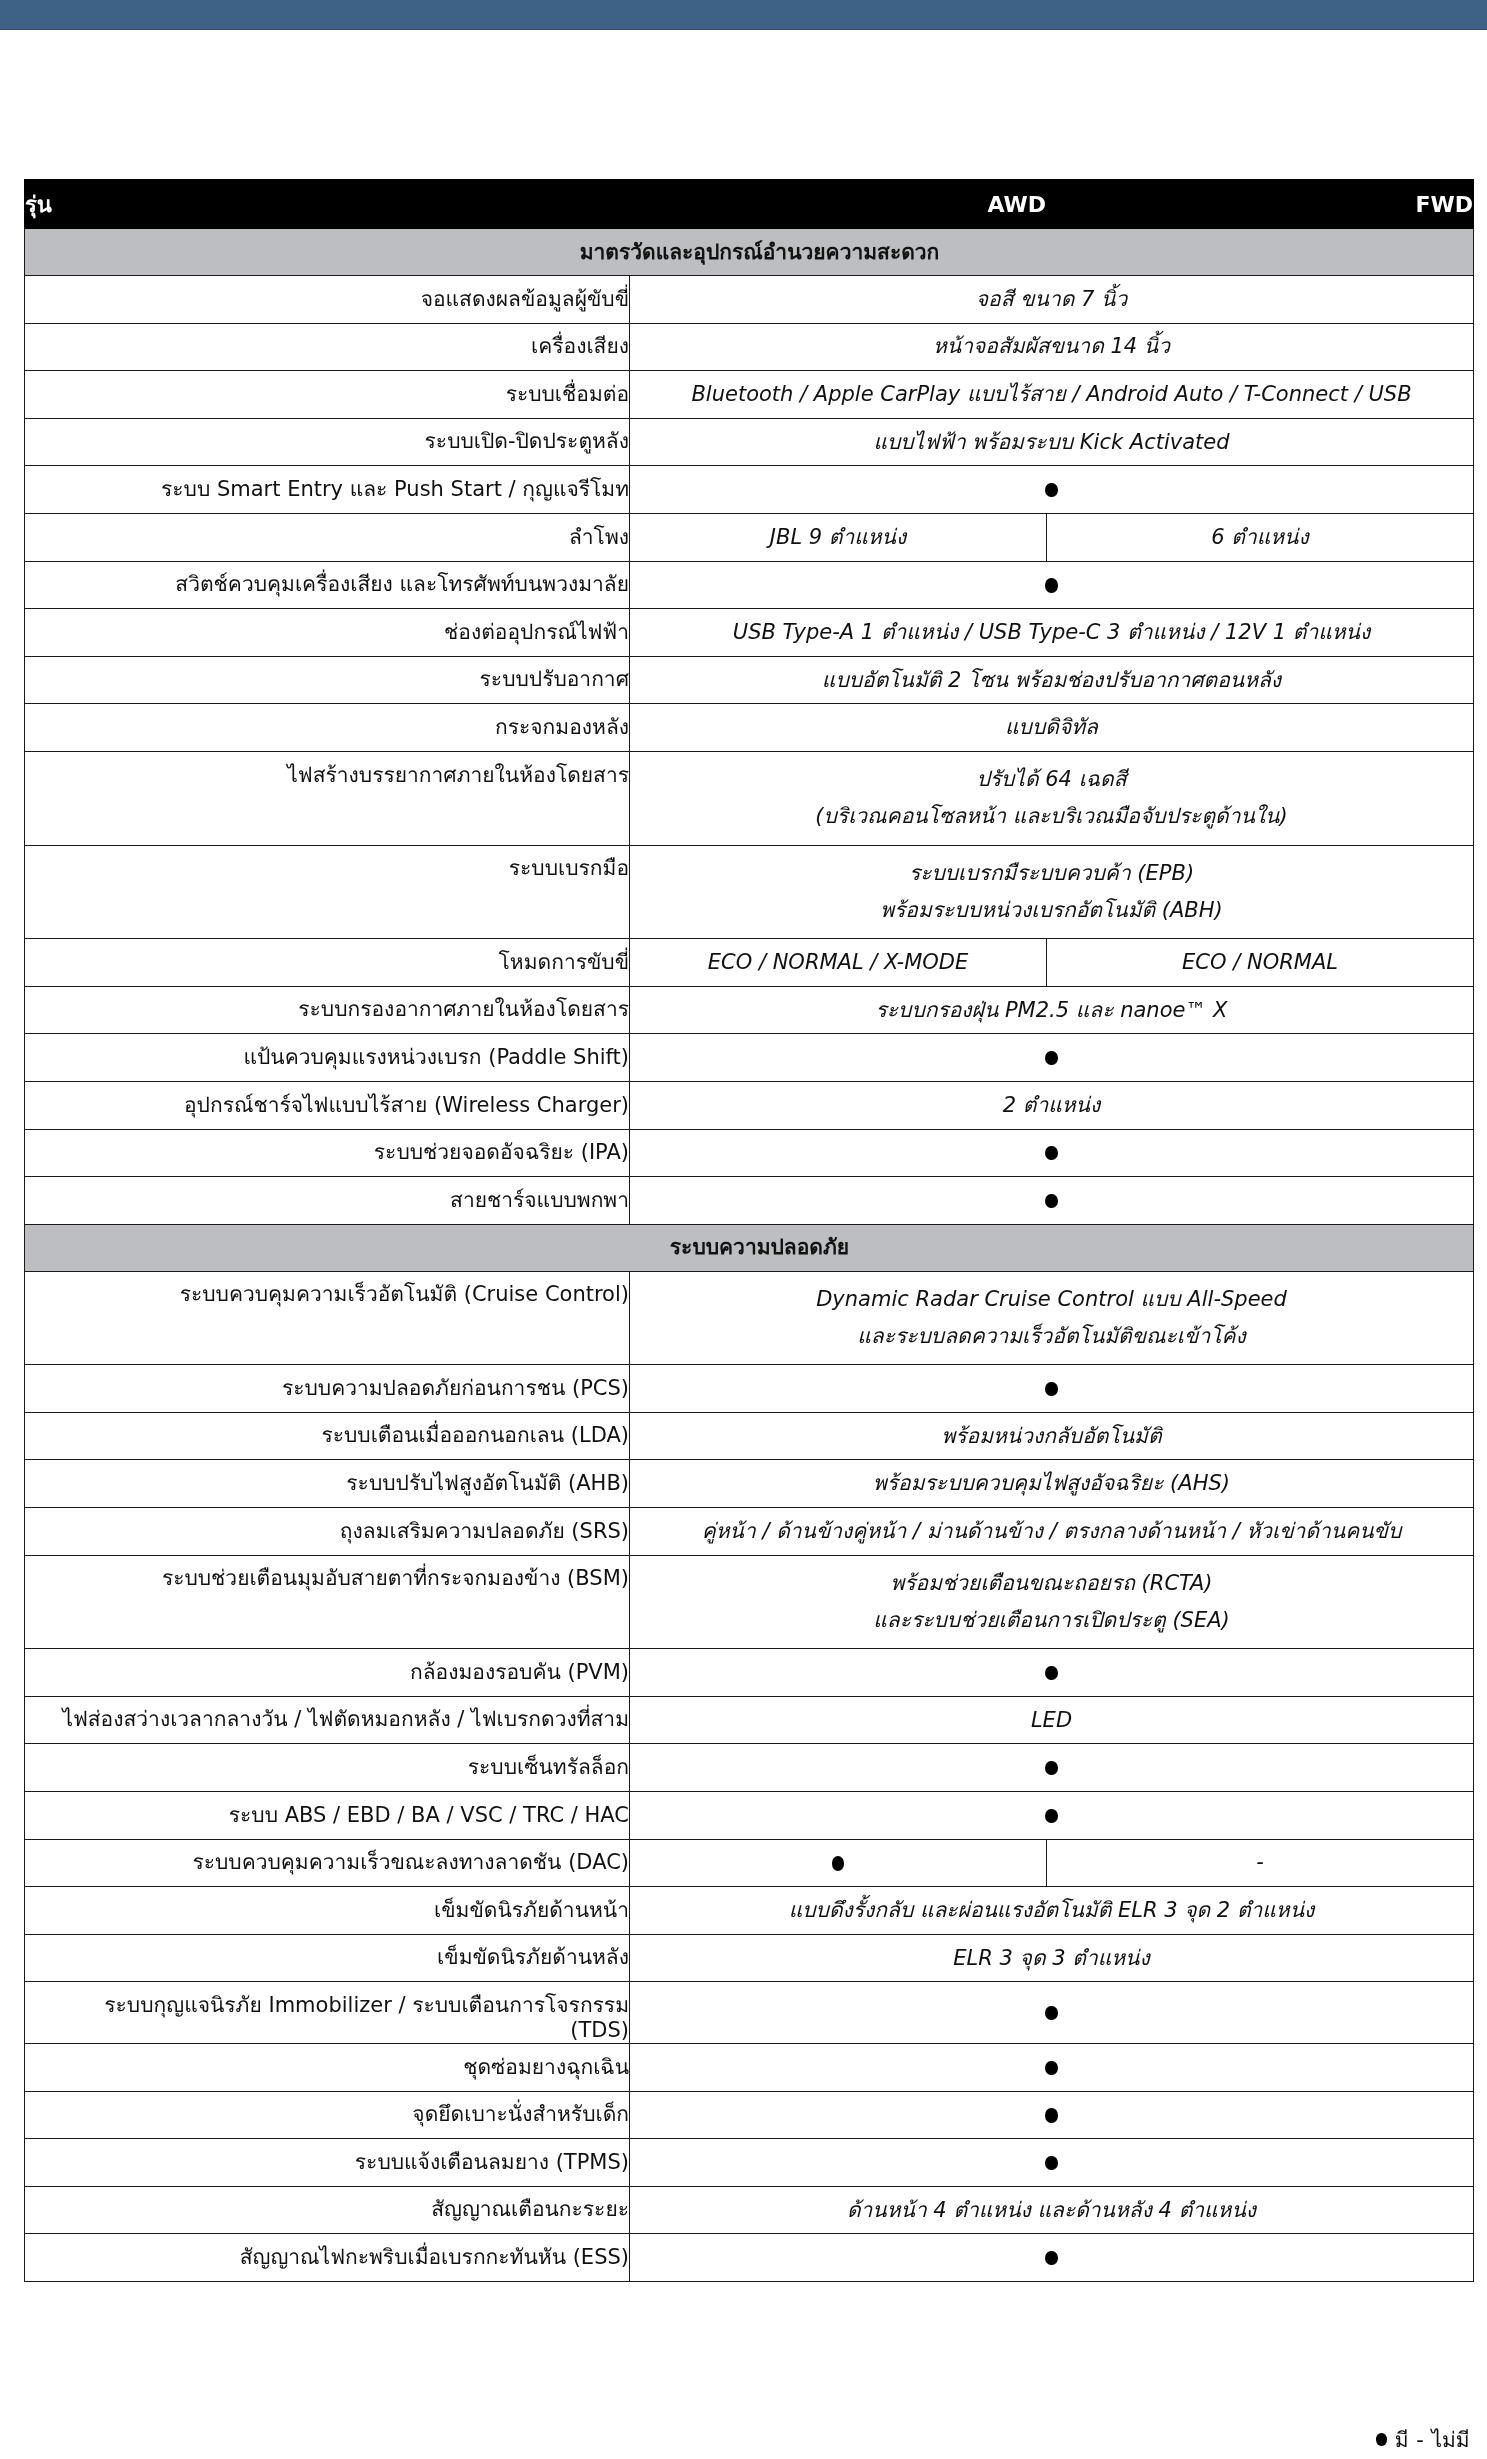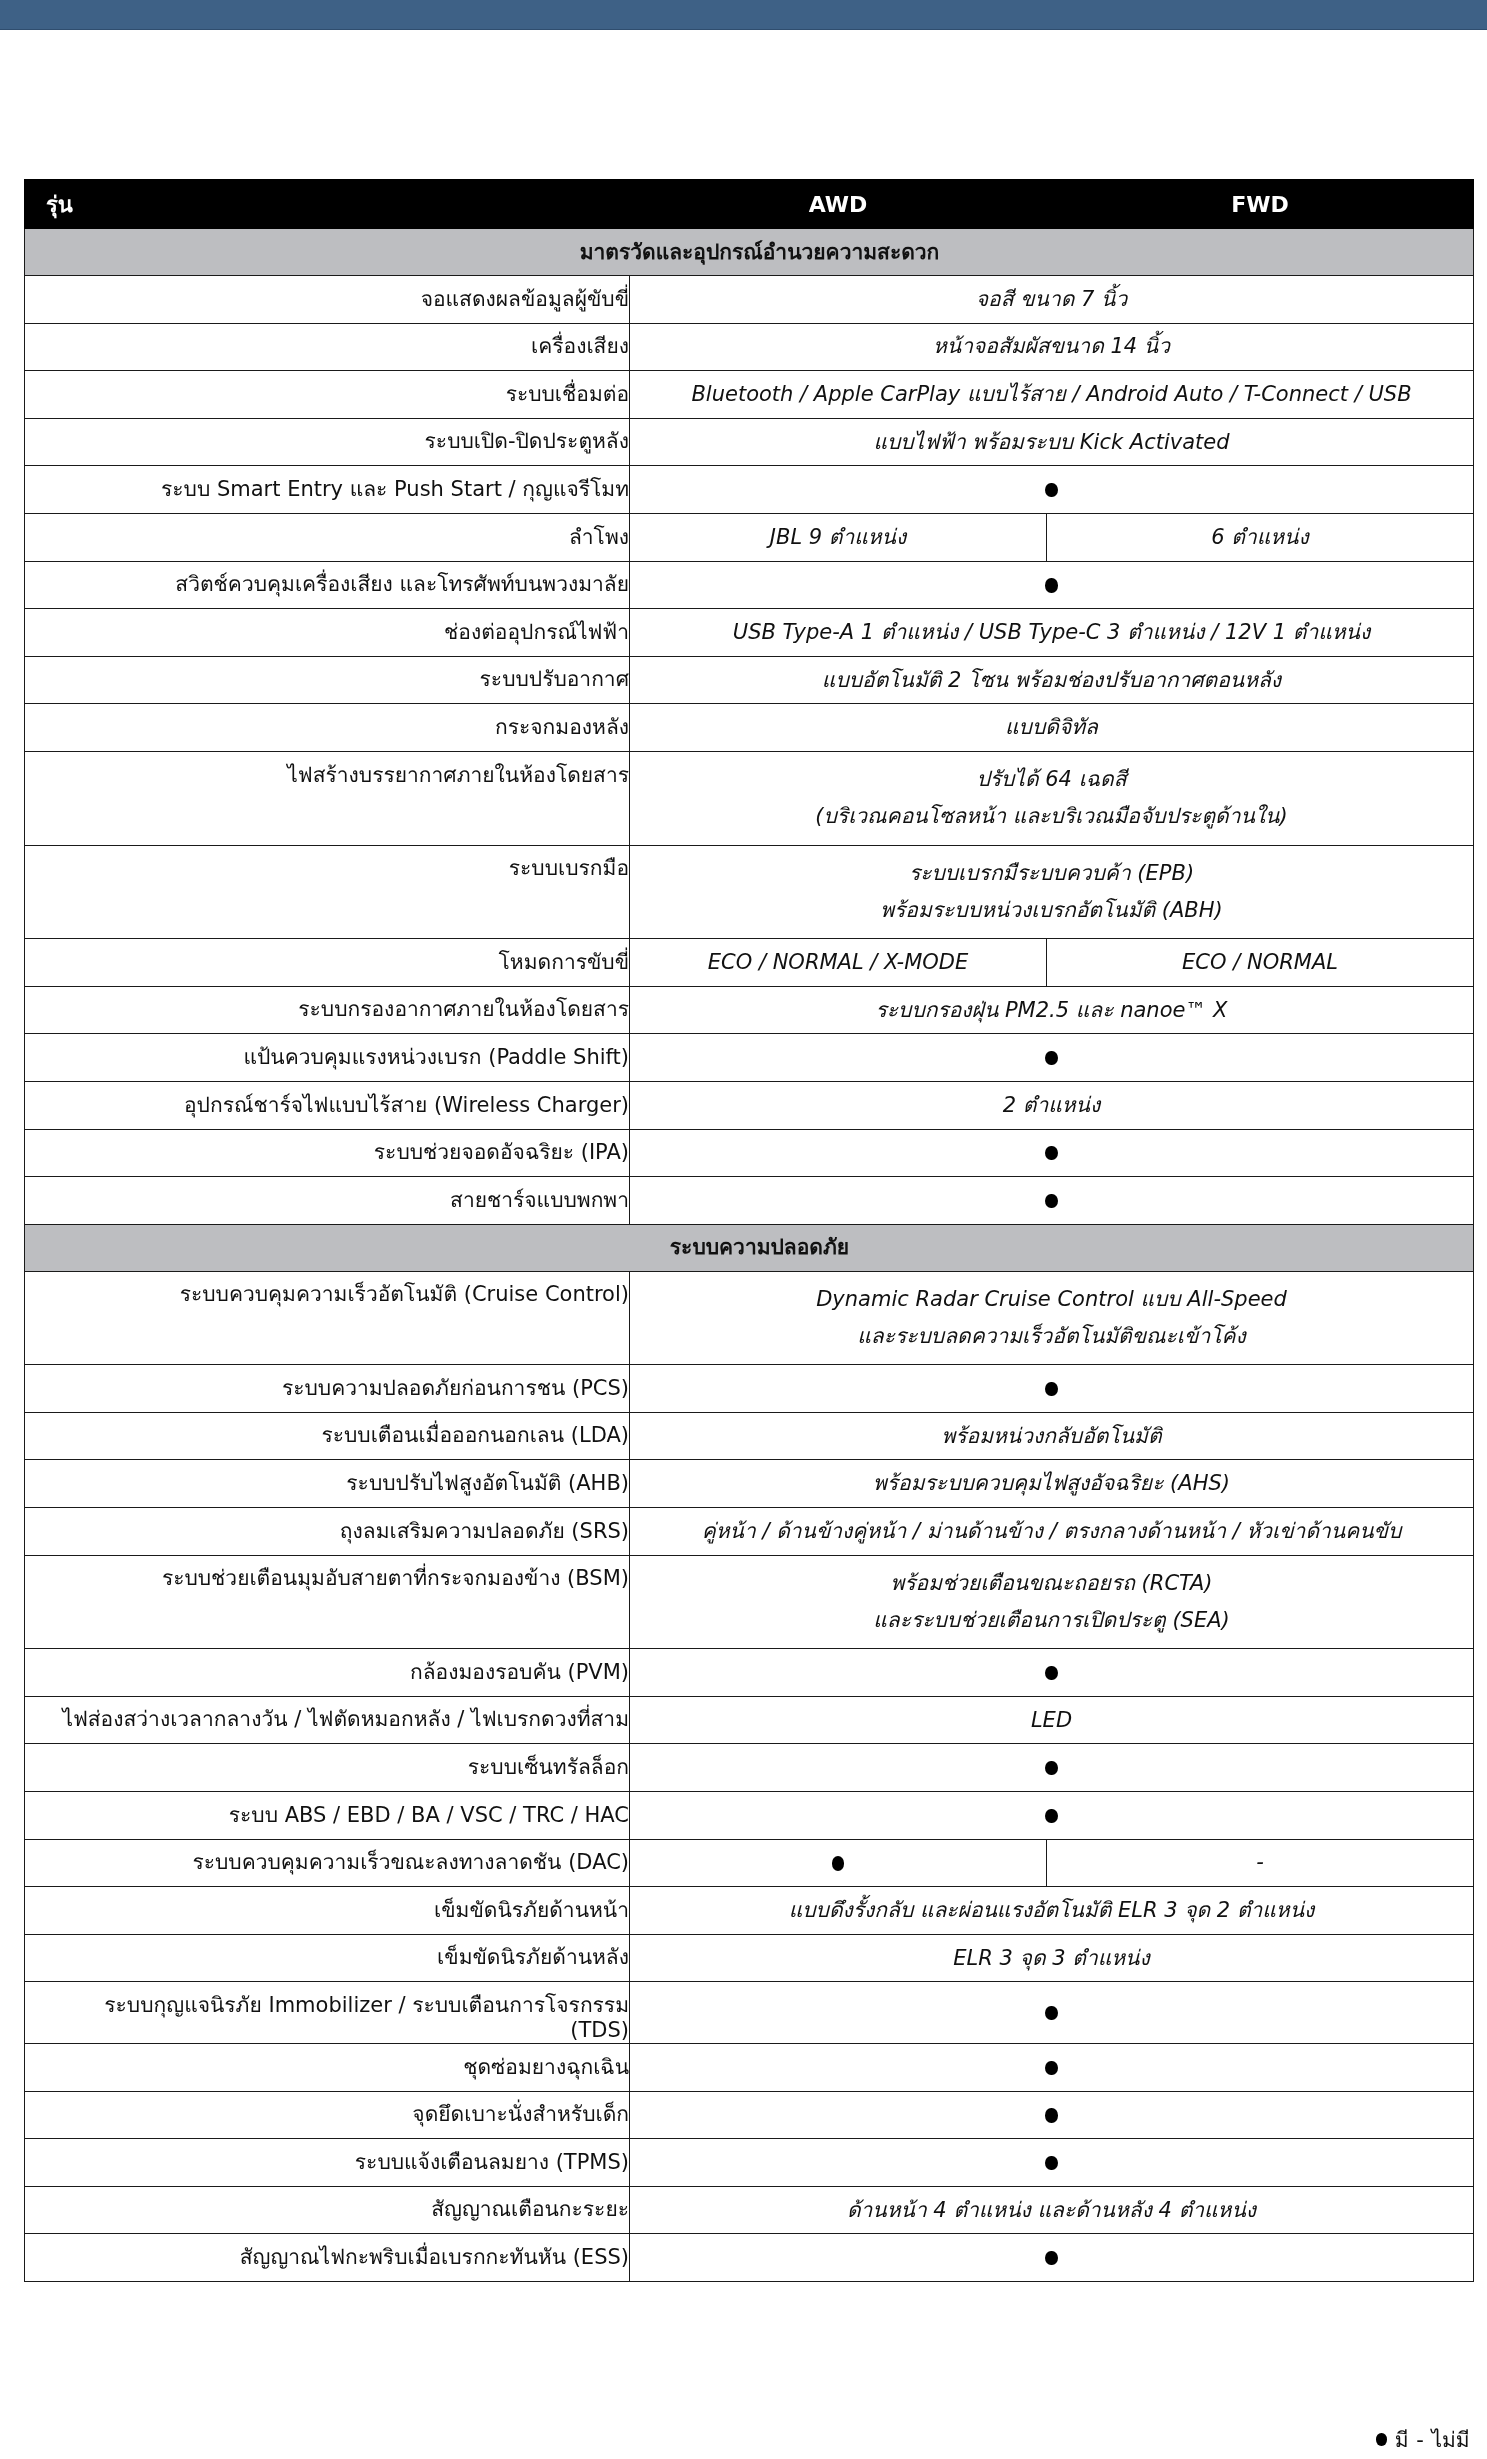--- a/index.html
+++ b/index.html
@@ -9,22 +9,22 @@
             background: #3e6186; border-bottom: 1.9px solid #2f4d6e; }
   .spec { position: absolute; left: 24px; top: 179px; width: 1449px;
           border-collapse: collapse; table-layout: fixed; }
   .spec col.c-label { width: 605px; }
   .spec col.c-awd { width: 417px; }
   .spec col.c-fwd { width: 427px; }
   .spec th, .spec td { border: 1.9px solid #1a1a1a; padding: 0; font-size: 21px;
                        line-height: 25px; }
   .spec thead th { background: #000; color: #fff; height: 48px; font-weight: bold;
                    border-color: #000; border-left: 1.9px solid #cfcfcf; font-size: 22px; }
-  .spec thead th:first-child { text-align: left; padding-left: 21px; border-left-color: #000; }
-  .spec thead th.h-col { text-align: center; }
+  .spec thead th:first-child { text-align: left; border-left-color: #000; }
+  .spec thead th.h-col { text-align: right; }
   .spec tr.section td { background: #bdbec1; font-weight: bold; height: 46px;
                         padding-left: 21px; border-left: 1.9px solid #1a1a1a; border-right: 1.9px solid #1a1a1a; text-align: center; }
   .spec td.label { padding-left: 35px; vertical-align: top; padding-top: 10.6px; height: 36px; text-align: right; }
   .spec td.val { text-align: center; vertical-align: middle; height: 46px; }
   .spec tr.tall td.label { height: 82px; }
   .spec tr.tall td.val { height: 92px; }
   .val .line { display: block; line-height: 37px; font-style: italic; }
   .dot { display: inline-block; width: 12.5px; height: 14.4px; border-radius: 50%; background: #000;
          vertical-align: middle; }
   .legend { position: absolute; right: 17.3px; top: 2423px; font-size: 21px; display: flex;

